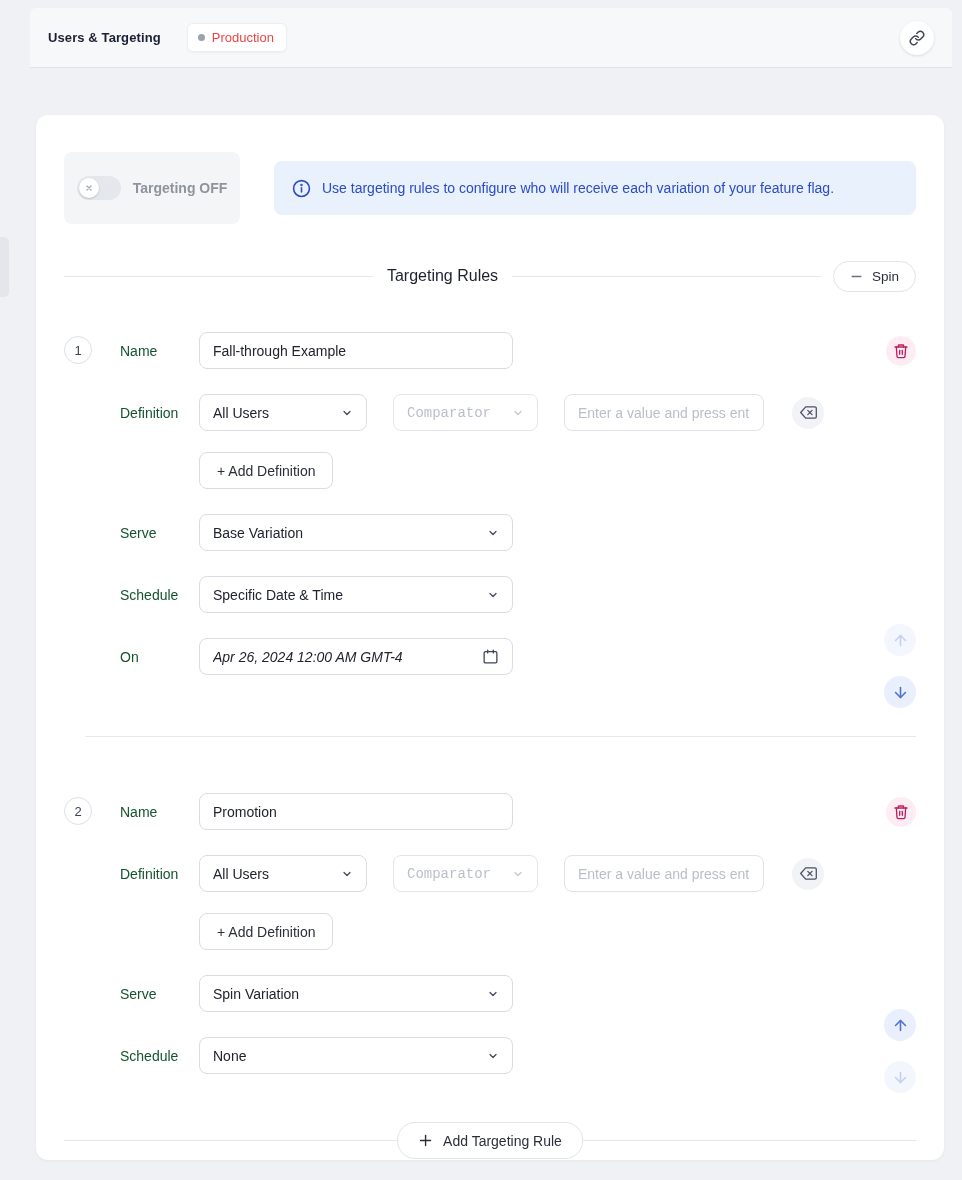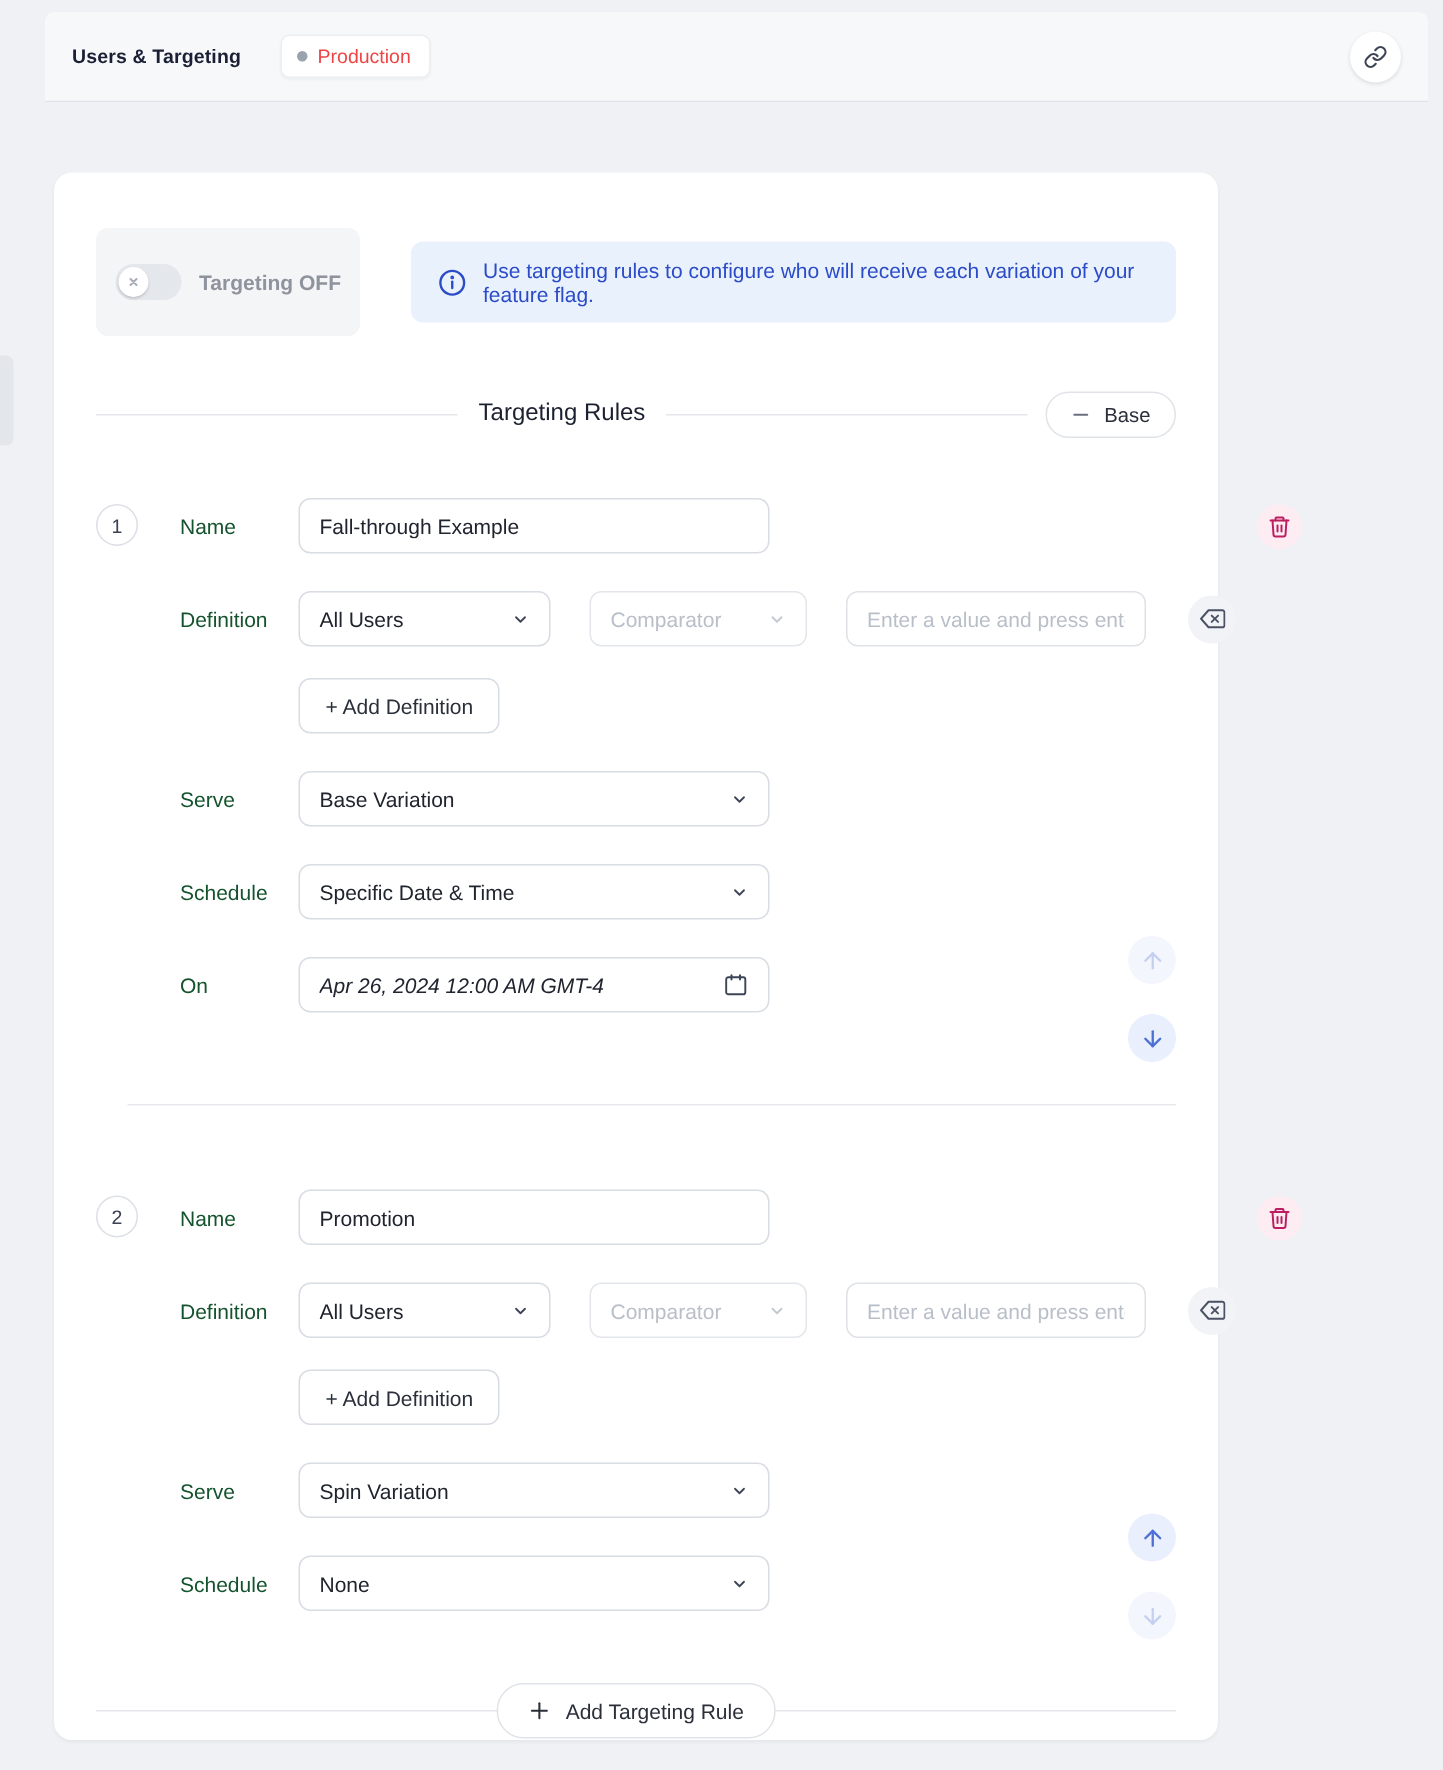--- a/index.html
+++ b/index.html
@@ -17,21 +17,21 @@
   .env-dot { width:7px; height:7px; border-radius:50%; background:#9aa2ad; }
   .link-btn { margin-left:auto; width:34px; height:34px; border-radius:50%; background:#fff;
     box-shadow:0 1px 3px rgba(0,0,0,.12); display:flex; align-items:center; justify-content:center;
     cursor:pointer; border:none; }
 
   
   .edge-tab { position:absolute; left:0; top:237px; width:9px; height:60px;
     background:#e3e6ea; border-radius:0 5px 5px 0; }
 
   
-  .card { position:absolute; left:36px; top:115px; width:776px; height:1045px;
+  .card { position:absolute; left:36px; top:115px; width:908px; height:1045px;
     background:#ffffff; border-radius:12px; box-shadow:0 1px 3px rgba(20,24,40,.05);
     padding:37px 28px 0; }
 
   
   .top-row { display:flex; align-items:center; gap:34px; }
   .toggle-card { width:176px; height:72px; background:#f4f5f7; border-radius:8px;
     display:flex; align-items:center; justify-content:center; gap:12px; flex-shrink:0; }
   .switch { width:44px; height:24px; background:#e4e7ec; border-radius:12px; position:relative;
     cursor:pointer; flex-shrink:0; }
   .switch-knob { position:absolute; left:2px; top:2px; width:20px; height:20px; border-radius:50%;
@@ -59,21 +59,21 @@
   .rule-body { margin-left:28px; flex:1; }
   .form-row { display:flex; align-items:center; margin-bottom:25px; }
   .form-label { width:79px; font-size:14px; color:#14532d; flex-shrink:0; }
   .tb { height:37px; border:1px solid #d8dce3; border-radius:8px; background:#fff;
     font-size:14px; color:#20242e; padding:0 13px; font-family:"Liberation Sans", sans-serif; }
   input.tb::placeholder { color:#b9bfc9; }
   .w-lg { width:314px; }
   .select { display:flex; align-items:center; justify-content:space-between; cursor:pointer; }
   .select .chev { flex-shrink:0; margin-left:8px; }
   .sel-audience { width:168px; }
-  .sel-comparator { width:145px; margin-left:26px; border-color:#e3e6ea; }
+  .sel-comparator { width:145px; margin-left:26px; border-color:#e3e6ea;font-family:Liberation Mono, monospace; }
   .sel-comparator .sel-text { color:#b9bfc9; }
   .sel-text { font-size:14px; color:#20242e; white-space:nowrap; overflow:hidden; }
   .def-value { width:200px; margin-left:26px; border-color:#dfe2e7; }
   .erase-btn { width:32px; height:32px; border-radius:50%; background:#f1f3f6; border:none;
     margin-left:28px; display:flex; align-items:center; justify-content:center; cursor:pointer; }
   .adddef-row { margin-top:-4px; margin-bottom:25px; display:flex; }
   .adddef-btn { margin-left:79px; height:37px; padding:0 17px; background:#fff;
     border:1px solid #d8dce3; border-radius:8px; font-size:14px; color:#2a2f3a; cursor:pointer;
     font-family:"Liberation Sans", sans-serif; }
   .date-field { width:314px; display:flex; align-items:center; justify-content:space-between; cursor:pointer;font-style:italic; }
@@ -151,21 +151,21 @@
     <div class="section-row">
       <div class="hr"></div>
       <div class="section-title">Targeting Rules</div>
       <div class="hr"></div>
       <button class="hide-btn">
         <span>
           <svg width="13" height="13" viewBox="0 0 24 24" fill="none" stroke="#6a7080" stroke-width="2.4" stroke-linecap="round">
               <line x1="4" y1="12" x2="20" y2="12"></line>
             </svg>
         </span>
-        <span>Base</span>
+        <span>Spin</span>
       </button>
     </div>
 
     <div class="rule rule-1">
       <div class="rule-num">1</div>
       <div class="rule-body">
 
         <div class="form-row">
           <div class="form-label">Name</div>
           <input class="tb w-lg" value="Fall-through Example" style="">

